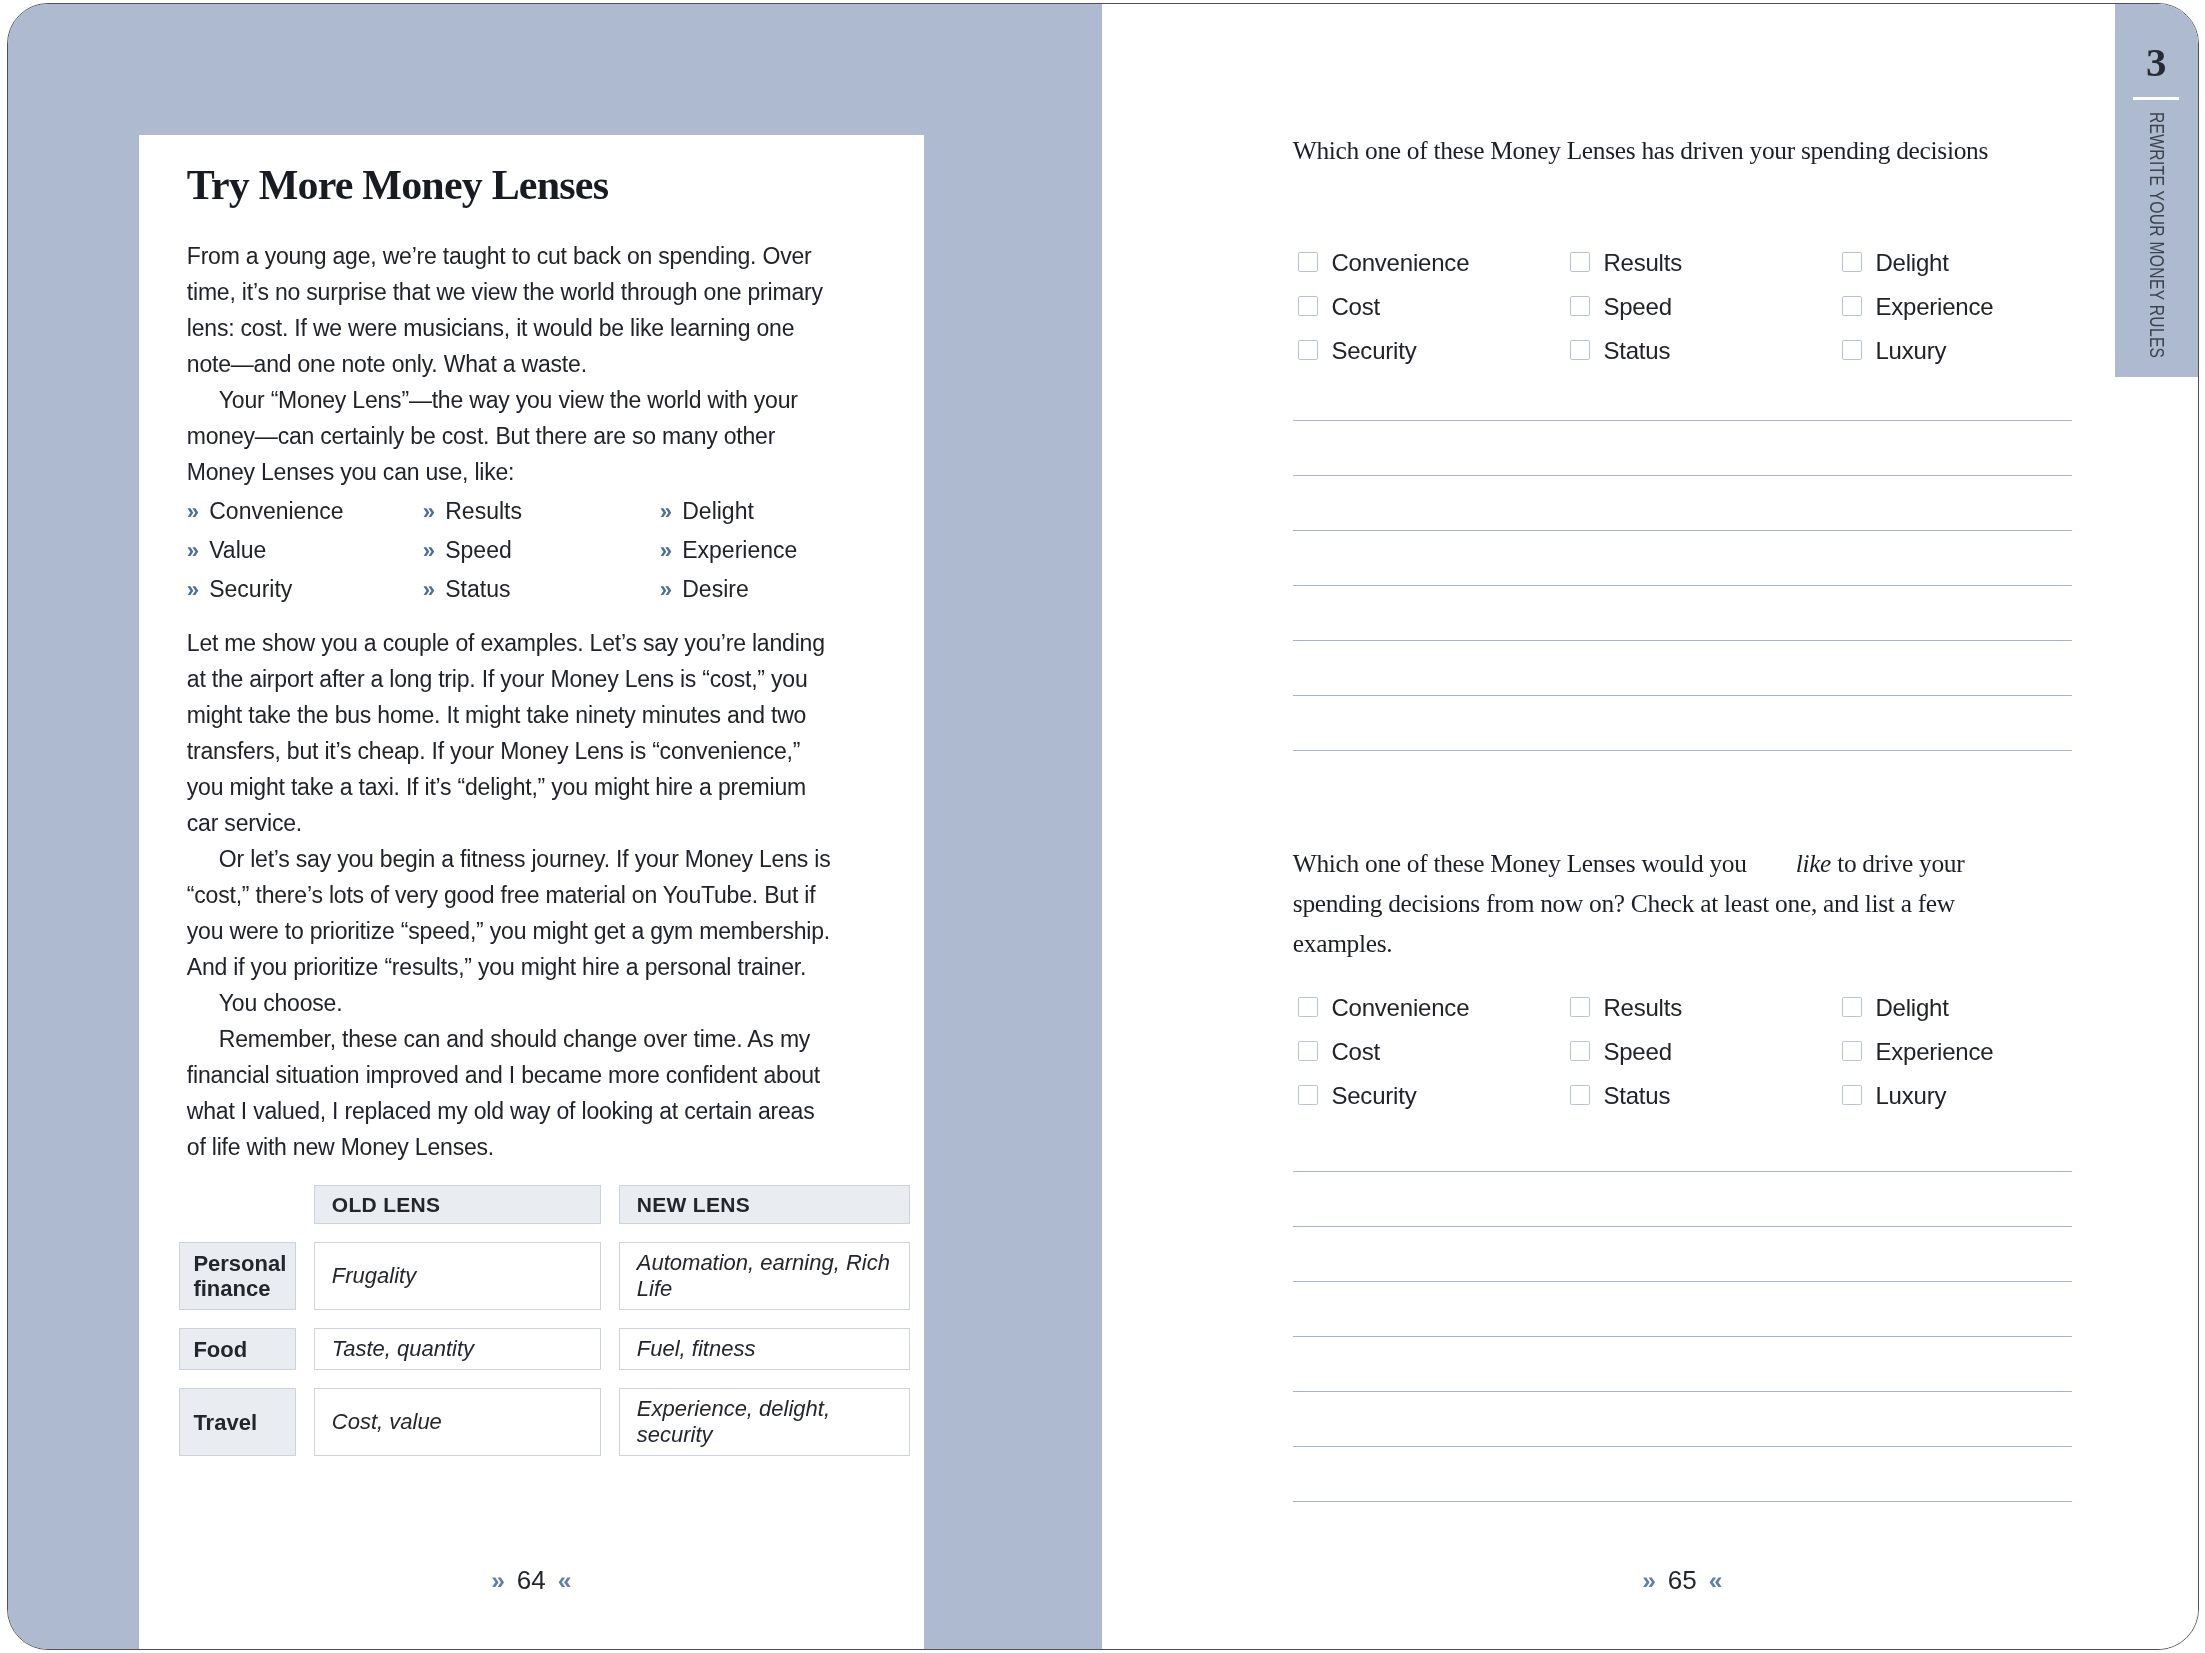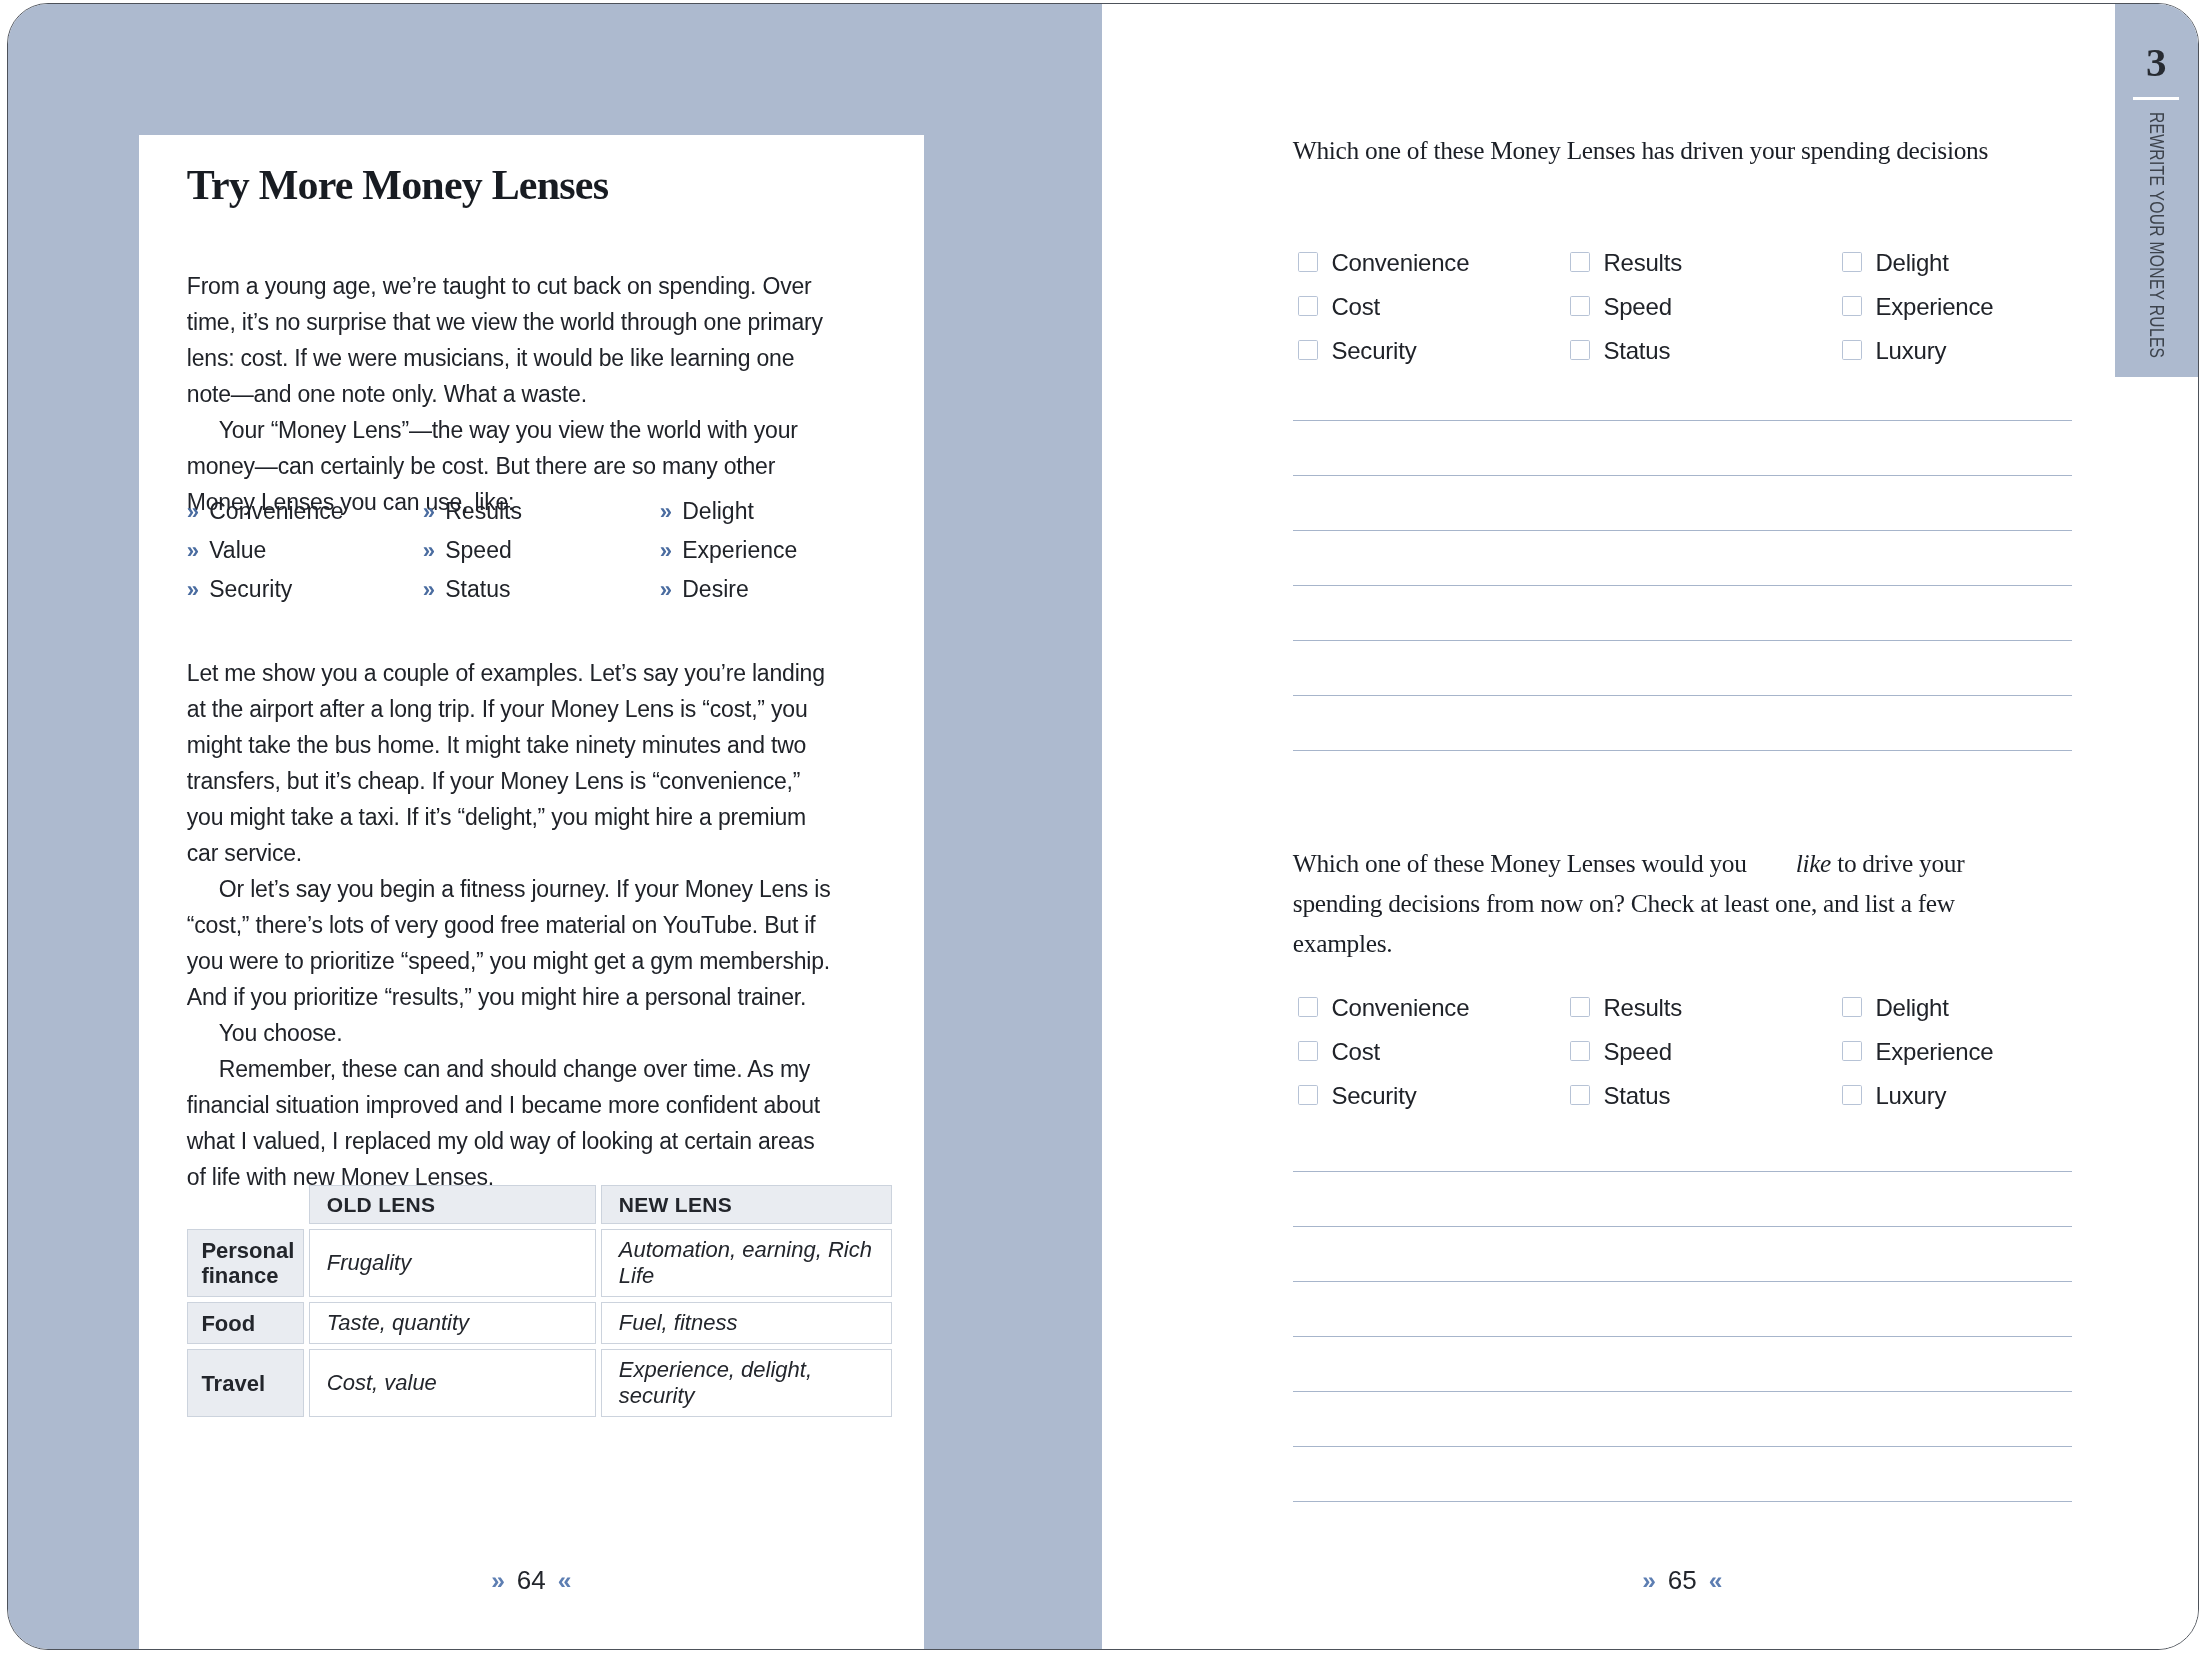--- a/index.html
+++ b/index.html
@@ -10,34 +10,34 @@
 
   .left-page{position:absolute;left:0;top:0;width:1094px;height:100%;background:#adbacf;}
   .right-page{position:absolute;left:1094px;top:0;right:0;height:100%;background:#ffffff;}
 
   
   .card{position:absolute;left:131px;top:131px;width:785px;height:1618px;background:#ffffff;}
   .card h1{position:absolute;left:48px;top:25.4px;margin:0;
     font-family:"Liberation Serif",serif;font-weight:bold;font-size:42px;
     letter-spacing:-0.8px;color:#181c22;}
   .textblock{position:absolute;left:48px;width:746px;color:#202329;
-    font-size:23px;letter-spacing:-0.2px;margin-top:30px;}
+    font-size:23px;letter-spacing:-0.2px;}
   .textblock .ln{height:36px;line-height:36px;white-space:nowrap;}
   .textblock .ind{padding-left:32px;}
   .tb1{top:103px;}
   .tb2{top:490px;}
 
   .bullets{position:absolute;left:48px;top:363px;display:grid;
     grid-template-columns:236px 237px 263px;grid-auto-rows:39px;}
   .bullet{display:flex;align-items:baseline;font-size:23px;color:#202329;}
   .chev{color:#4a6ca0;font-weight:bold;font-size:22px;margin-right:10.2px;}
 
   
-  .lens-table{position:absolute;left:48px;top:1050px;display:grid;
-    grid-template-columns:117px 287px 291px;grid-template-rows:39px 68px 42px 68px;gap:5px;}
+  .lens-table{position:absolute;left:40px;top:1050px;display:grid;
+    grid-template-columns:117px 287px 291px;grid-template-rows:39px 68px 42px 68px;gap:18px;}
   .lens-table .cell{border:0.8px solid #ccd3dd;display:flex;align-items:center;
     font-size:22px;color:#23262c;background:#ffffff;}
   .lens-table .ghost{border:none;background:transparent;}
   .lens-table .hed{background:#e9ecf1;font-weight:bold;font-size:21px;
     letter-spacing:0.3px;padding-left:17px;}
   .lens-table .lab{background:#e9ecf1;font-weight:bold;padding-left:13.6px;line-height:25.4px;}
   .lens-table .dat{font-style:italic;padding-left:17px;padding-right:12px;line-height:26px;}
 
   
   .footer{position:absolute;top:1561px;text-align:center;font-size:26px;color:#23262c;}

